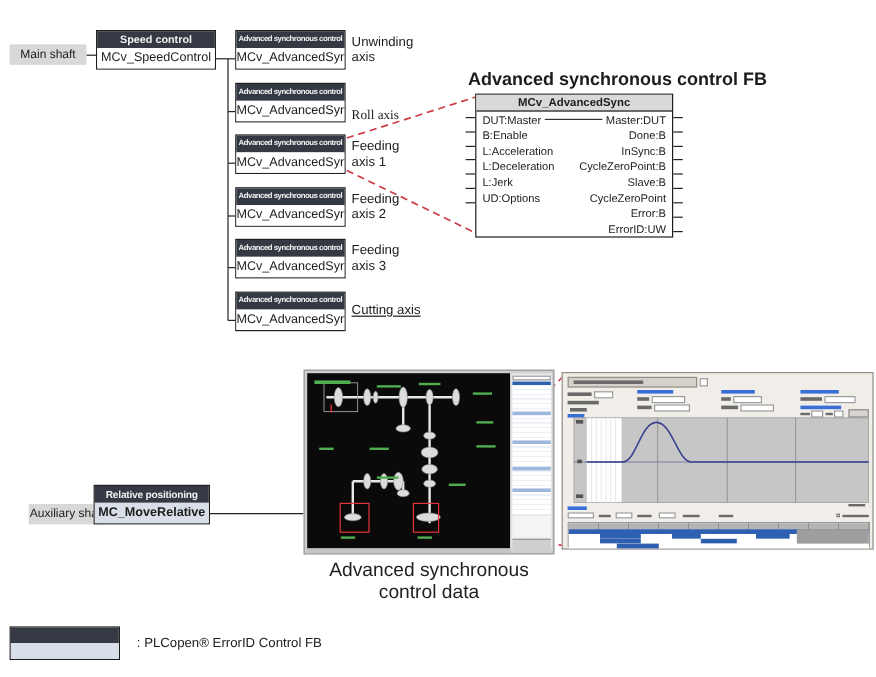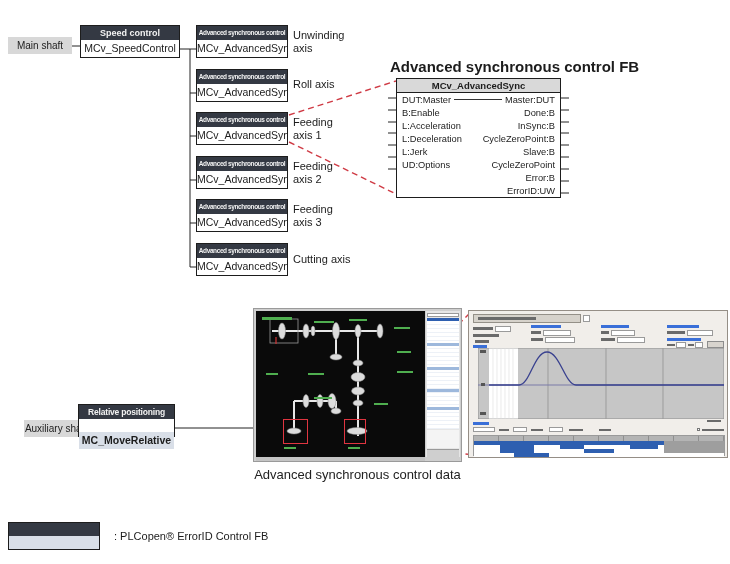--- a/index.html
+++ b/index.html
@@ -11,39 +11,39 @@
   .shaft-label{position:absolute;background:#d8d8d8;font-size:10px;
     height:17px;line-height:17px;text-align:center;color:#222;}
 
   
   .fb-block{position:absolute;border:1.2px solid #1d1d1d;background:#fff;box-sizing:border-box;height:33px;}
   .fb-head{height:14px;background:#343943;color:#f2f2f2;font-size:9px;font-weight:600;
     line-height:14px;text-align:center;overflow:hidden;white-space:nowrap;}
   .fb-head.small{font-size:6.5px;letter-spacing:-0.4px;}
   .fb-body{height:16.5px;font-size:10.5px;line-height:16.5px;text-align:center;
     white-space:nowrap;overflow:hidden;background:#fff;}
-  .fb-body.bold{font-weight:bold;background:#d9dfe8;margin-top:13px;}
+  .fb-body.bold{font-weight:bold;background:#d9dfe8;}
 
   .axis-label{position:absolute;left:293px;width:90px;height:33px;display:flex;
     align-items:center;font-size:11px;white-space:pre-line;line-height:13px;}
 
   
   .fbd-title{position:absolute;left:390px;top:58px;width:177px;text-align:center;
     font-size:15px;font-weight:600;white-space:nowrap;}
   .fbd{position:absolute;left:396px;top:78px;width:165px;height:120px;
     border:1.2px solid #1d1d1d;background:#fff;box-sizing:border-box;display:flex;flex-direction:column;}
   .fbd-head{height:13px;background:#d9d9d9;border-bottom:1px solid #1d1d1d;
     font-size:9.5px;font-weight:600;text-align:center;line-height:13px;}
   .fbd-rows{flex:1;display:flex;flex-direction:column;padding:0 5px;}
   .fbd-rows .r{flex:1;display:flex;align-items:center;justify-content:space-between;
     font-size:9.3px;white-space:nowrap;}
   .fbd-rows .wire{flex:1;border-top:1px solid #333;margin:0 3px;height:0;}
 
   
-  .caption{position:absolute;font-size:13px;text-align:center;color:#222;}
+  .caption{position:absolute;font-size:16px;text-align:center;color:#222;}
   .legend{position:absolute;left:8px;top:522px;display:flex;align-items:center;}
   .legend-block{width:92px;height:28px;border:1.2px solid #1d1d1d;box-sizing:border-box;}
   .legend-top{height:12.5px;background:#343943;}
   .legend-bot{height:13px;background:#d9dfe8;}
   .legend-text{margin-left:14px;font-size:11px;}
 
   
   .shot1{position:absolute;left:253px;top:308px;width:209px;height:154px;
     background:#cfcfcf;border:1px solid #9a9a9a;box-sizing:border-box;}
   .shot1 .black{position:absolute;left:2px;top:2px;width:169px;height:146px;background:#0a0a0a;}
@@ -134,21 +134,21 @@
     <div class="fb-head small">Advanced synchronous control</div>
     <div class="fb-body">MCv_AdvancedSync</div>
   </div>
   <div class="axis-label" style="top:25px;">Unwinding
 axis</div>
 
   <div class="fb-block" style="left:196px;top:69px;width:92px;">
     <div class="fb-head small">Advanced synchronous control</div>
     <div class="fb-body">MCv_AdvancedSync</div>
   </div>
-  <div class="axis-label" style="top:68px;">Roll axis</div>
+  <div class="axis-label" style="top:80px;font-family:Liberation Serif, serif;">Roll axis</div>
 
   <div class="fb-block" style="left:196px;top:112px;width:92px;">
     <div class="fb-head small">Advanced synchronous control</div>
     <div class="fb-body">MCv_AdvancedSync</div>
   </div>
   <div class="axis-label" style="top:112px;">Feeding
 axis 1</div>
 
   <div class="fb-block" style="left:196px;top:156px;width:92px;">
     <div class="fb-head small">Advanced synchronous control</div>
@@ -161,21 +161,21 @@
     <div class="fb-head small">Advanced synchronous control</div>
     <div class="fb-body">MCv_AdvancedSync</div>
   </div>
   <div class="axis-label" style="top:199px;">Feeding
 axis 3</div>
 
   <div class="fb-block" style="left:196px;top:243px;width:92px;">
     <div class="fb-head small">Advanced synchronous control</div>
     <div class="fb-body">MCv_AdvancedSync</div>
   </div>
-  <div class="axis-label" style="top:243px;">Cutting axis</div>
+  <div class="axis-label" style="top:243px;text-decoration:underline;">Cutting axis</div>
 
   <div class="fbd-title">Advanced synchronous control FB</div>
   <div class="fbd">
     <div class="fbd-head">MCv_AdvancedSync</div>
     <div class="fbd-rows">
       <div class="r">
         <span>DUT:Master</span>
         <span class="wire"></span>
         <span>Master:DUT</span>
       </div>

